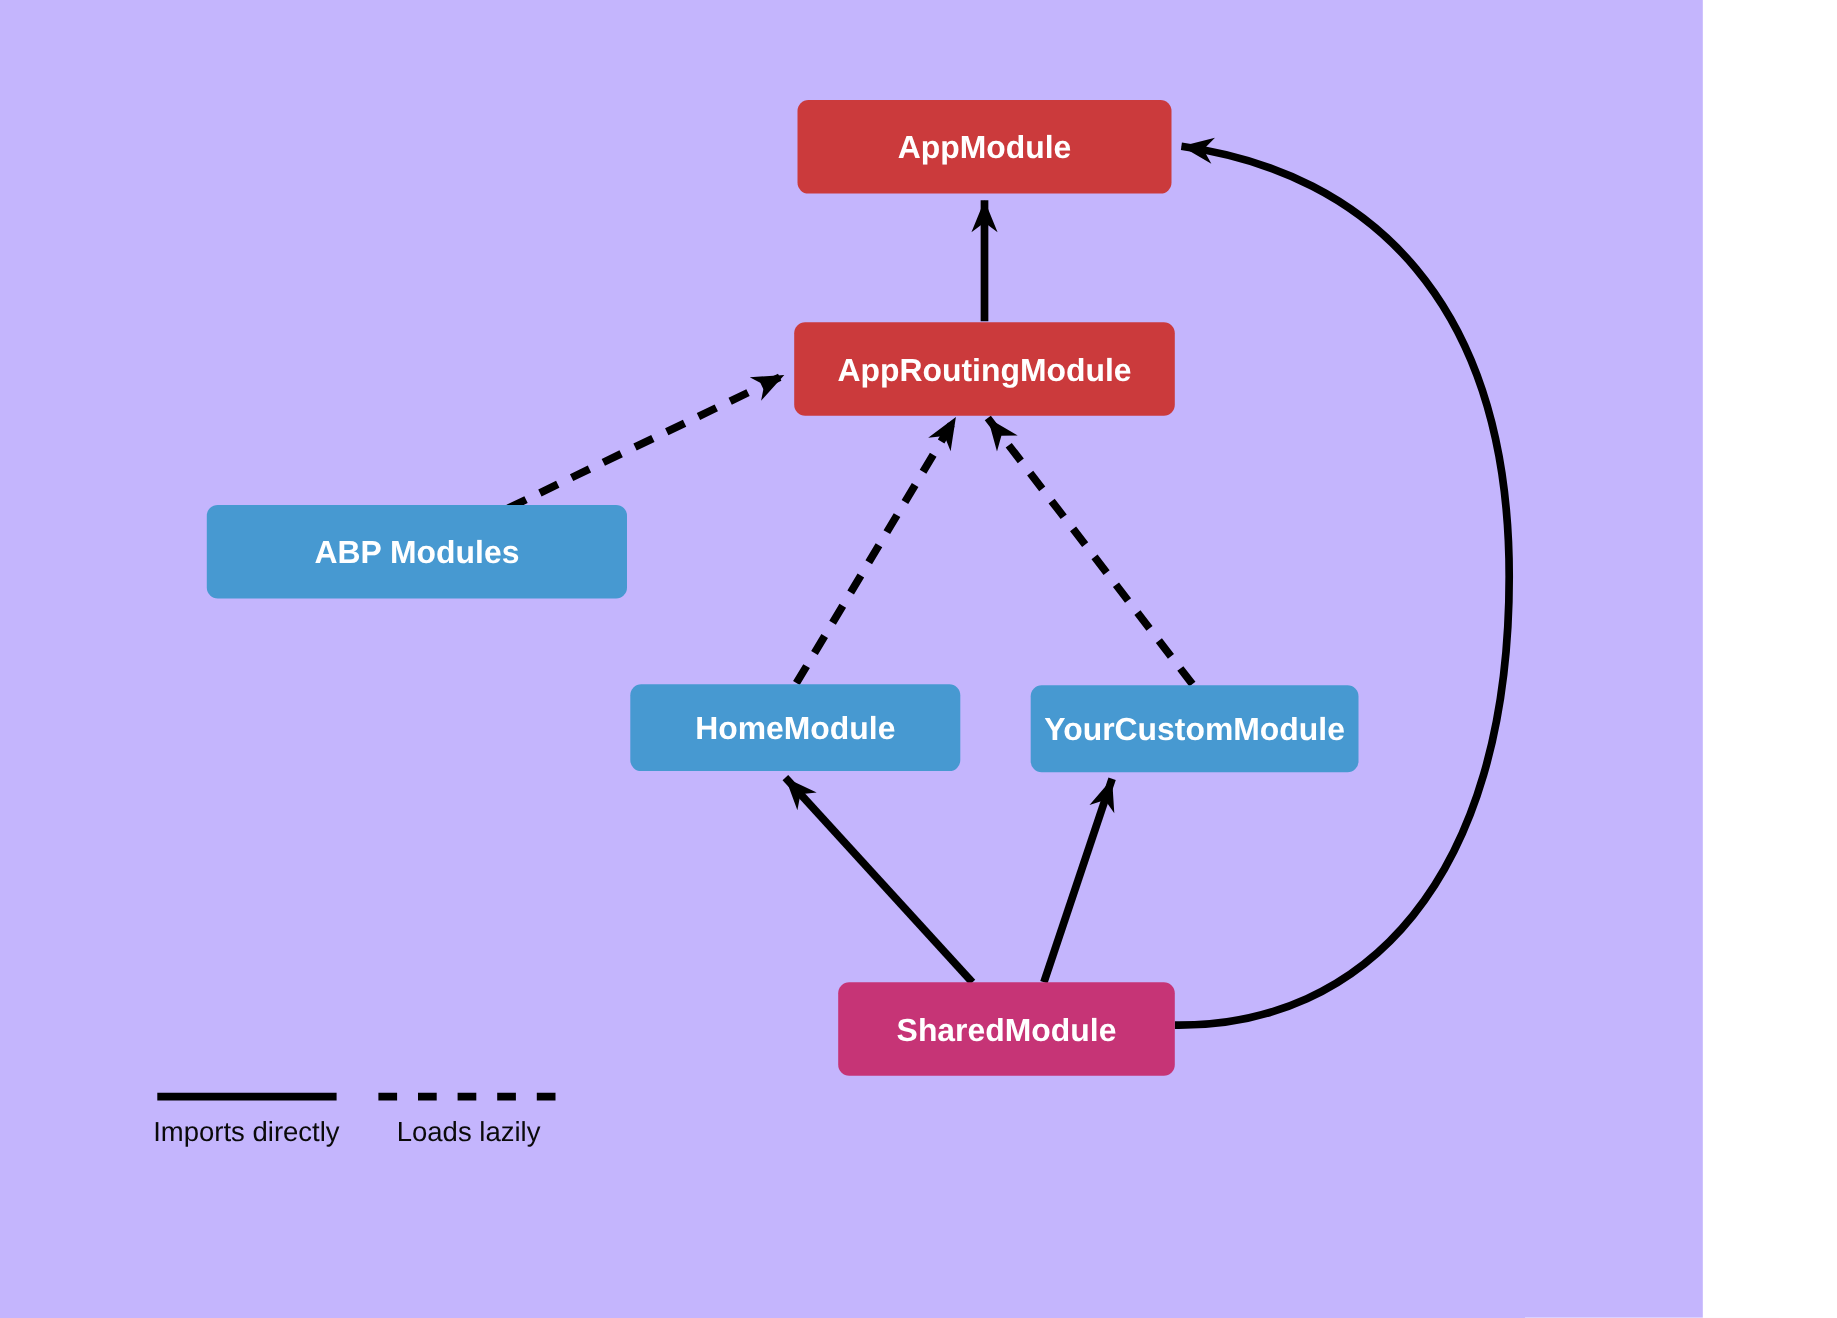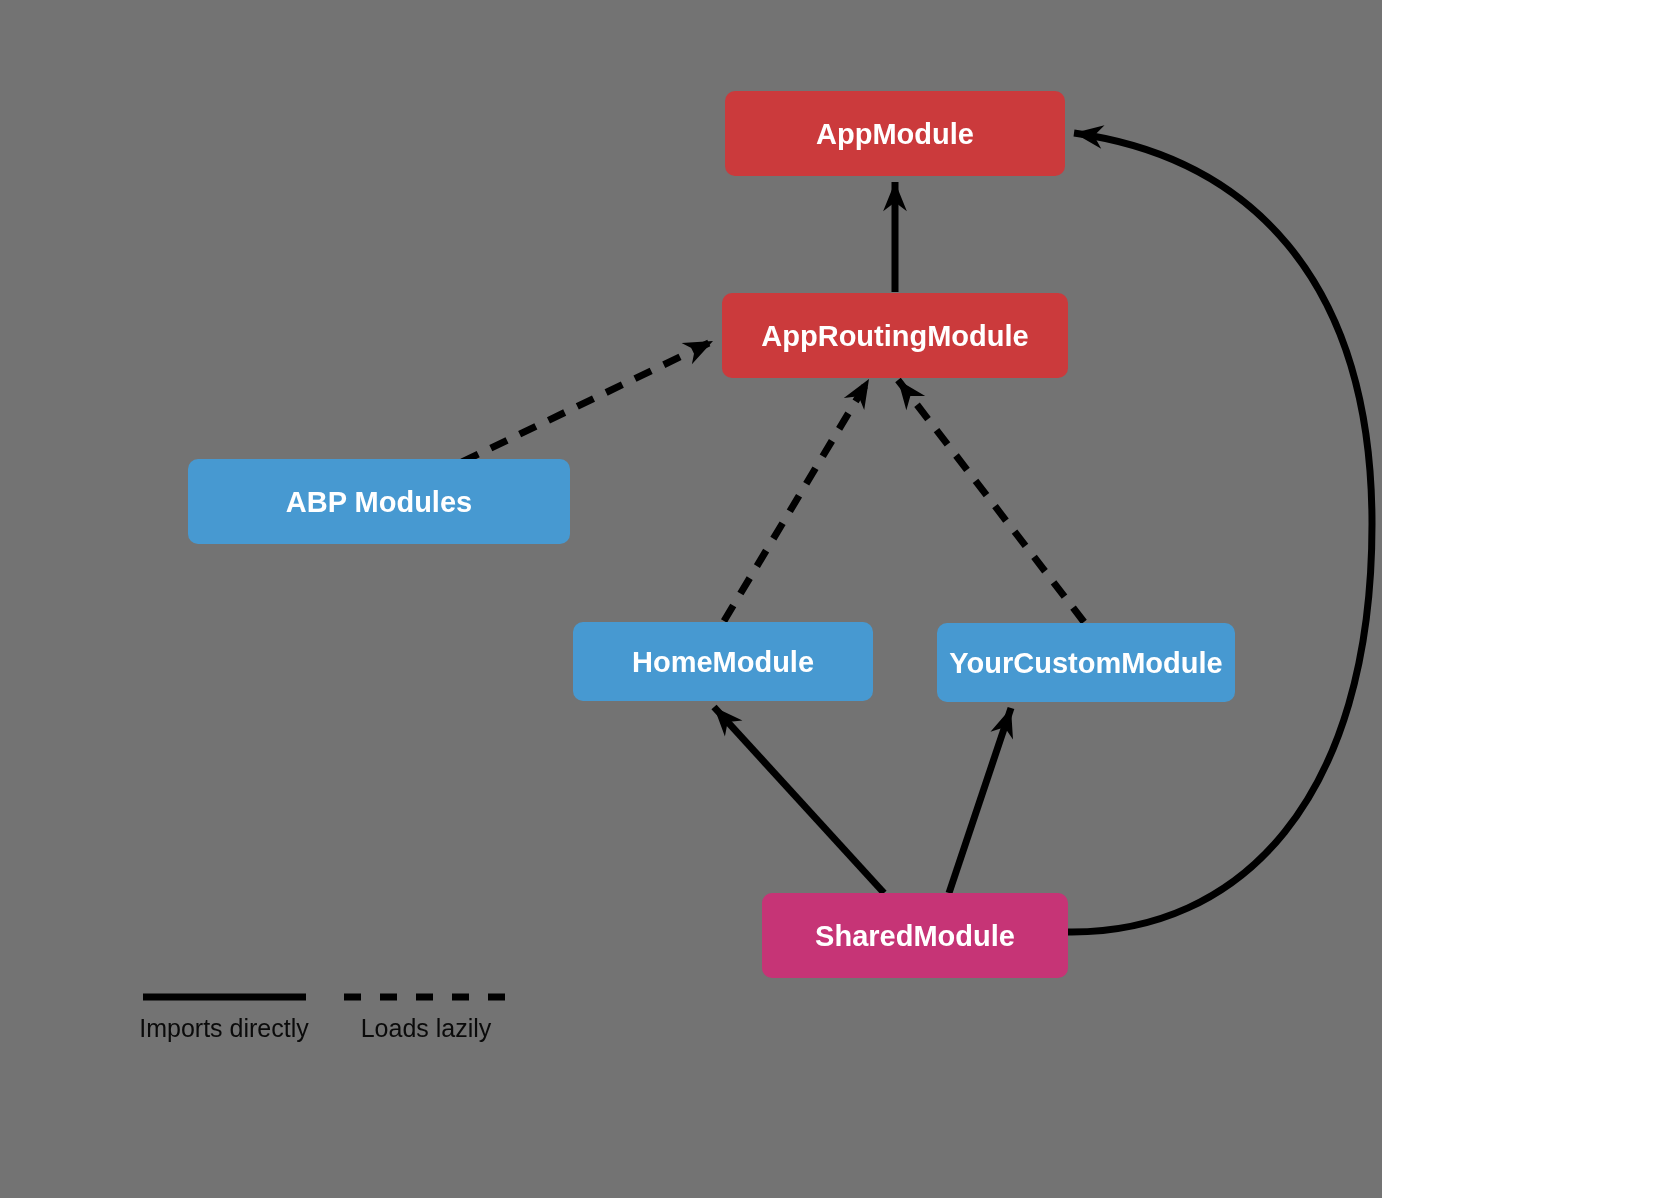--- a/index.html
+++ b/index.html
@@ -1,23 +1,23 @@
 <!DOCTYPE html>
 <html><head>
 <meta charset="utf-8">
 <style>
   html, body {
     margin: 0;
     padding: 0;
     background: #ffffff;
   }
   .canvas-wrap {
-    width: 1382px;
+    width: 1548px;
     height: 1198px;
-    background: #737373;
+    background: #c4b5fd;
     position: relative;
   }
   svg { display: block; }
   .node-label {
     font-family: "Liberation Sans", "DejaVu Sans", sans-serif;
     font-weight: bold;
     font-size: 29px;
     text-anchor: middle;
   }
   .legend-label {

